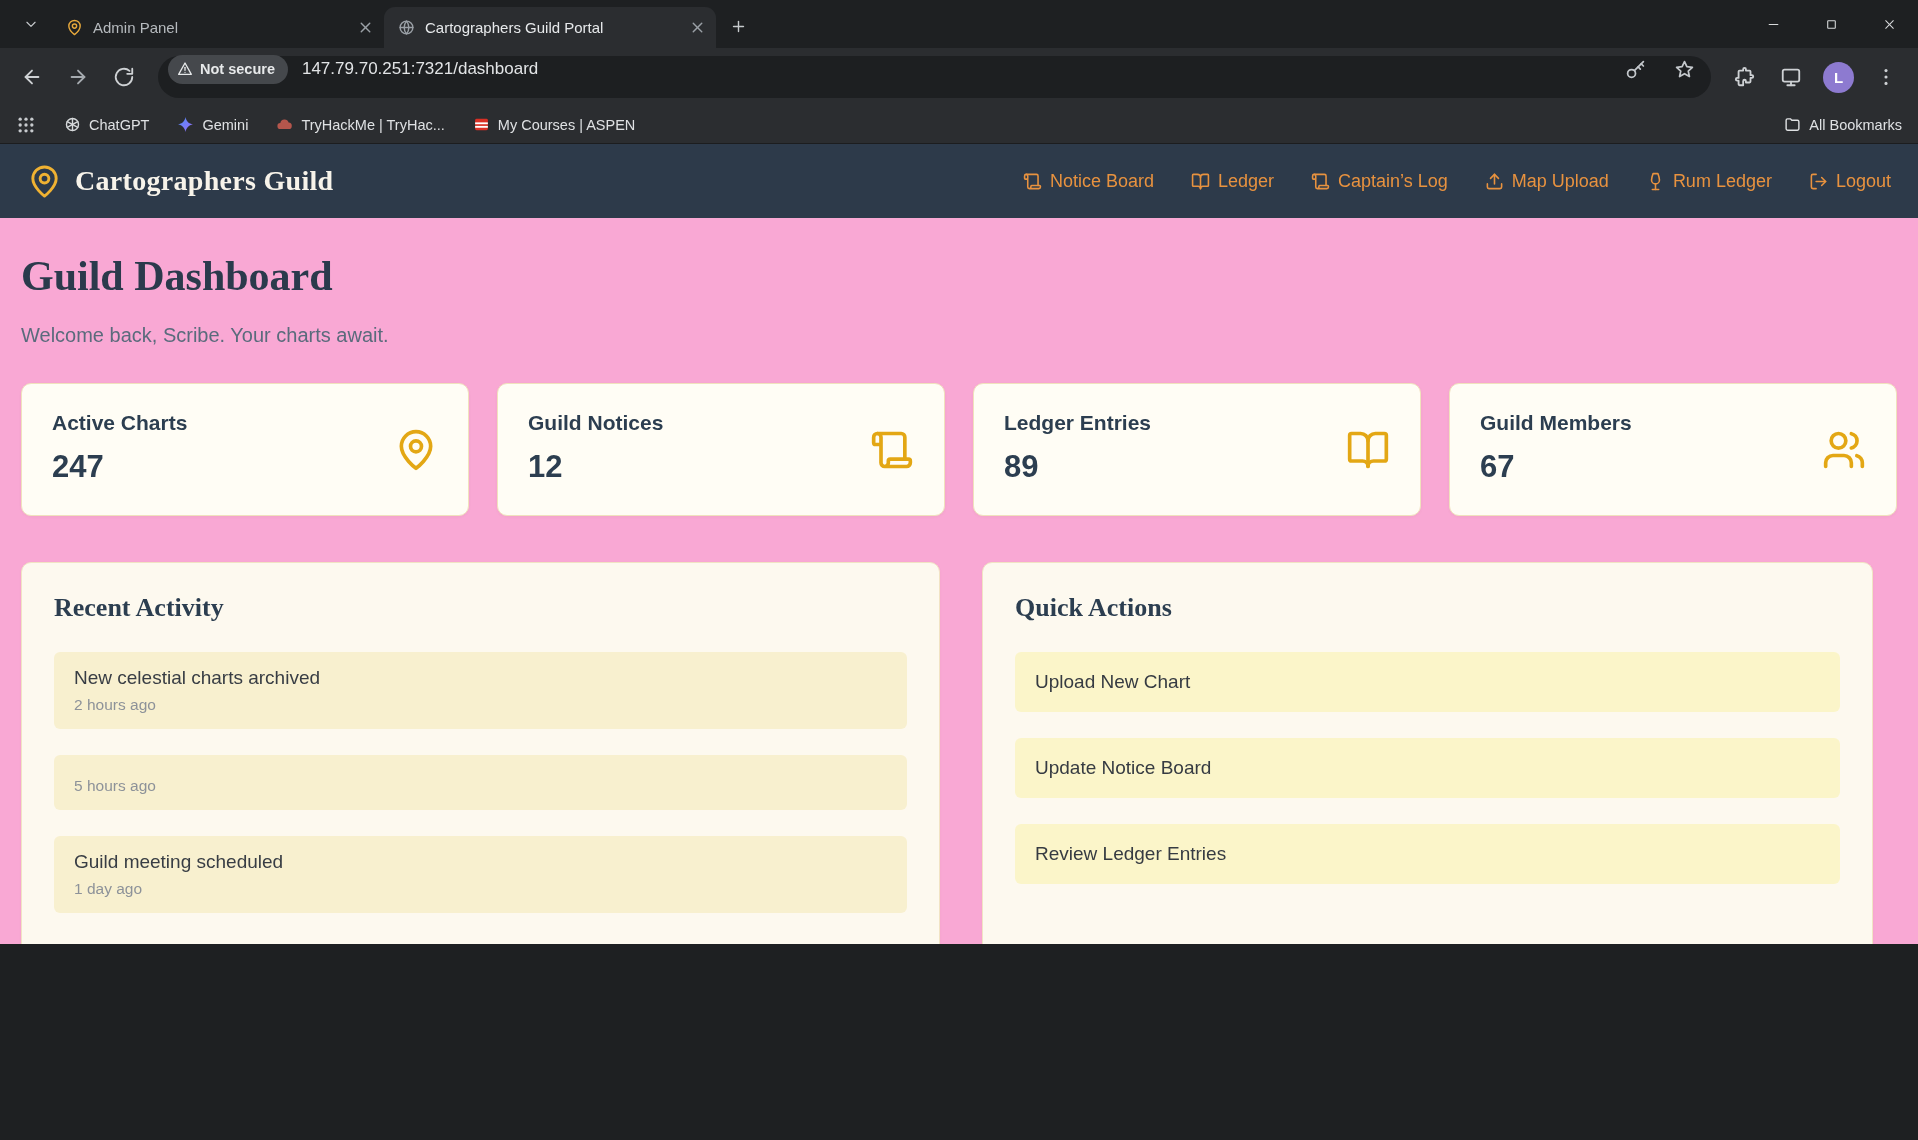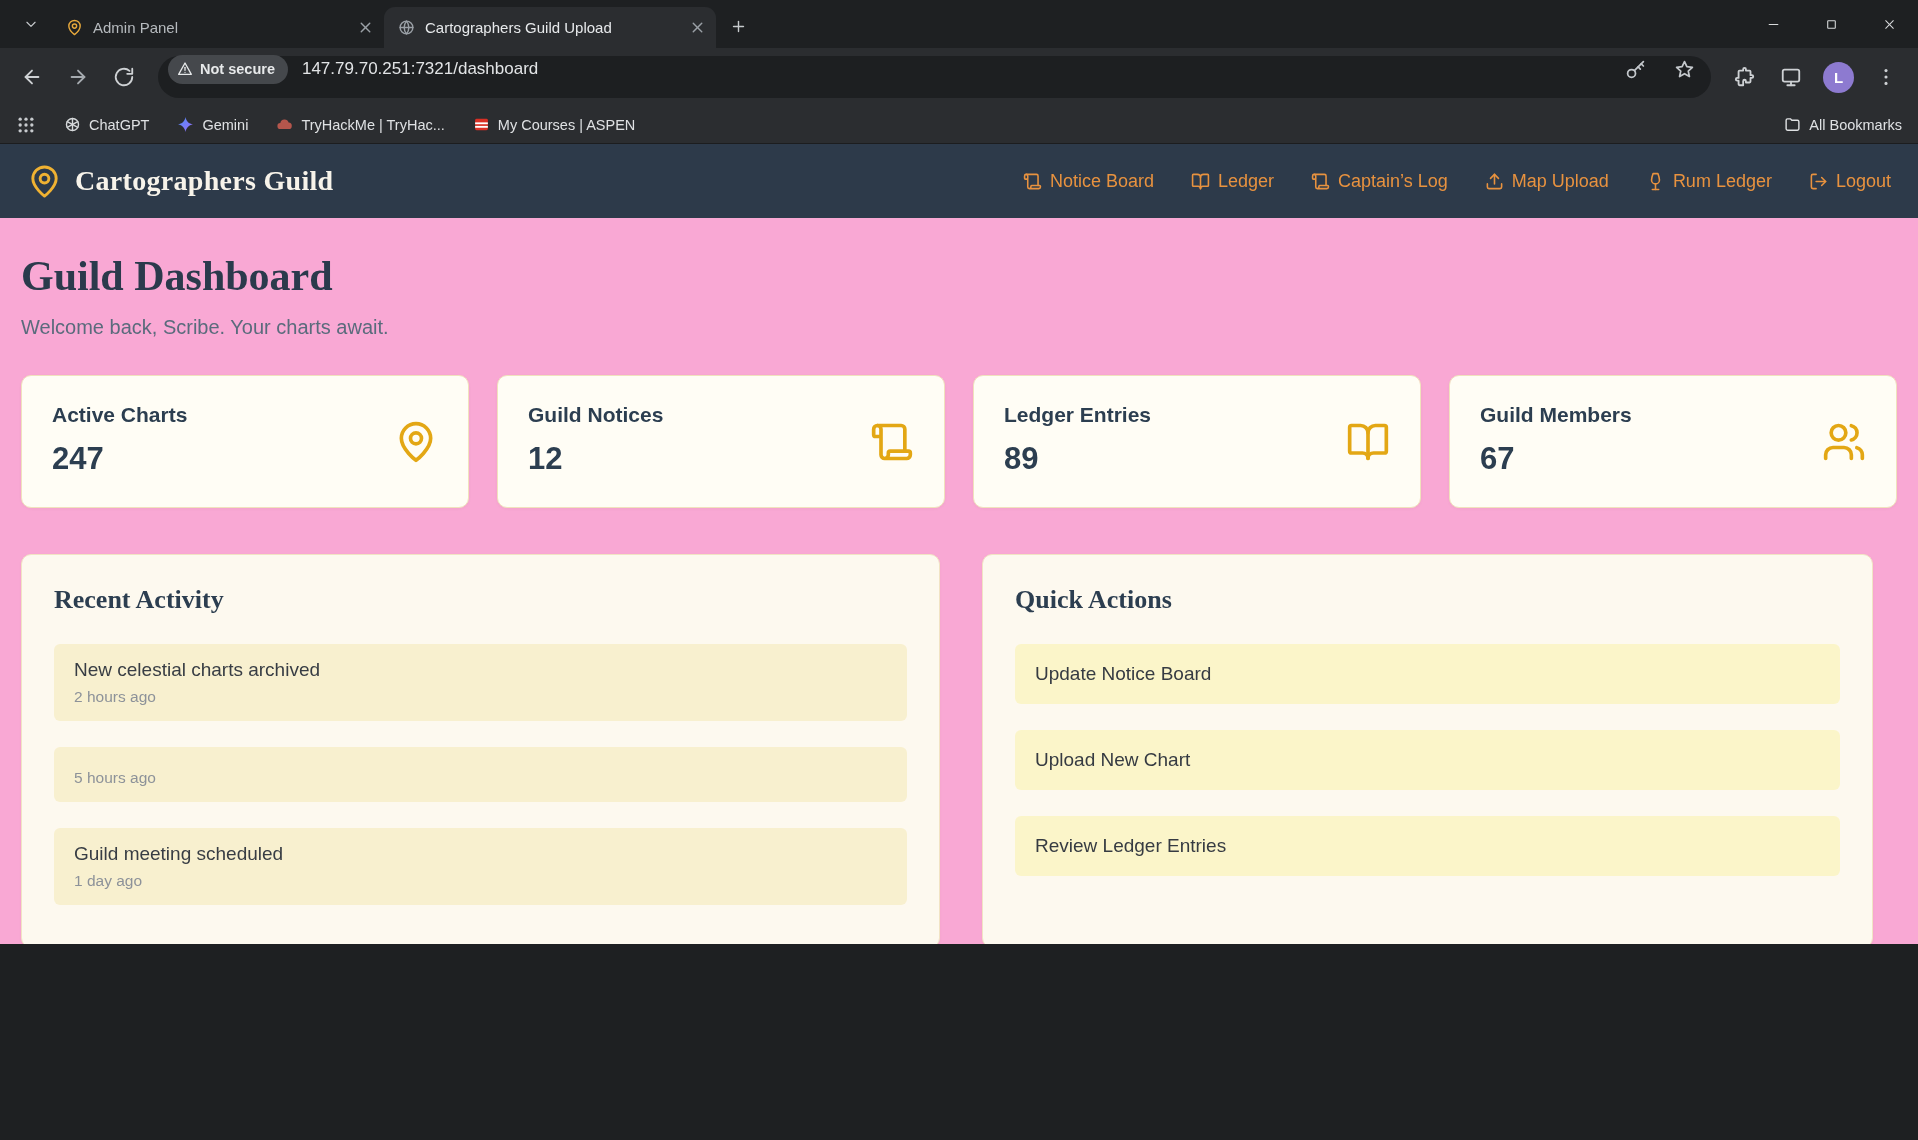--- a/index.html
+++ b/index.html
@@ -49,21 +49,21 @@
   .page { flex: 1; display: flex; flex-direction: column; background: #f9a8d4; overflow: hidden; }
   .site-header { height: 74px; background: #2d3a4a; display: flex; align-items: center; padding: 0 27px; flex: none; }
   .logo { width: 35px; height: 35px; color: #f0b232; flex: none; }
   .brand { font-family: "Liberation Serif", "DejaVu Serif", serif; font-weight: 700; font-size: 28px; color: #f7f3ea; margin-left: 13px; letter-spacing: .3px; }
   .nav { margin-left: auto; display: flex; align-items: center; gap: 37px; }
   .nav a { display: flex; align-items: center; gap: 8px; color: #e8923f; font-size: 18px; text-decoration: none; white-space: nowrap; }
   .nico { width: 19px; height: 19px; flex: none; }
 
   main { flex: 1; padding: 0 21px; }
   h1 { font-family: "Liberation Serif", "DejaVu Serif", serif; font-size: 42px; font-weight: 700; color: #2b3a4c; margin-top: 34px; }
-  .welcome { margin-top: 16px; font-size: 20px; color: #5a6b7c; }
+  .welcome { margin-top: 24px; font-size: 20px; color: #5a6b7c; }
 
   .stats { margin-top: 36px; display: grid; grid-template-columns: repeat(4, 1fr); gap: 28px; }
   .card { position: relative; background: #fffdf5; border: 1px solid #f0e2bd; border-radius: 10px; padding: 27px 30px 30px; box-shadow: 0 1px 3px rgba(120,100,40,.06); }
   .clabel { font-size: 21px; font-weight: 700; color: #2c3e50; }
   .cvalue { font-size: 31px; font-weight: 800; color: #2c3e50; margin-top: 14px; }
   .cicon { position: absolute; right: 30px; top: 50%; transform: translateY(-50%); width: 44px; height: 44px; color: #e3a714; }
 
   .panels { margin-top: 46px; display: grid; grid-template-columns: 919px 891px; gap: 42px; align-items: stretch; }
   .panel { background: #fdf9ef; border: 1px solid #f1e4c4; border-radius: 10px; padding: 30px 32px 42px; box-shadow: 0 1px 3px rgba(120,100,40,.05); }
   .panel h2 { font-family: "Liberation Serif", "DejaVu Serif", serif; font-size: 26px; font-weight: 700; color: #2c3e50; }
@@ -107,21 +107,21 @@
     </div>
 
     <div class="tab active">
       <span class="fav globe">
           <svg class="ic" viewBox="0 0 24 24">
             <circle cx="12" cy="12" r="9"></circle>
             <path d="M3 12h18"></path>
             <path d="M12 3a14 14 0 0 1 0 18 14 14 0 0 1 0-18z"></path>
           </svg>
         </span>
-      <span class="ttl">Cartographers Guild Upload</span>
+      <span class="ttl">Cartographers Guild Portal</span>
       <span class="tclose">
           <svg class="ic" viewBox="0 0 24 24">
             <path d="M6 6l12 12"></path>
             <path d="M18 6 6 18"></path>
           </svg>
         </span>
     </div>
 
     <div class="newtab">
         <span>
@@ -446,22 +446,22 @@
             <div class="atime">5 hours ago</div>
           </div>
           <div class="act">
             <div class="atext">Guild meeting scheduled</div>
             <div class="atime">1 day ago</div>
           </div>
         </div>
 
         <div class="panel">
           <h2>Quick Actions</h2>
+          <div class="qa">Upload New Chart</div>
           <div class="qa">Update Notice Board</div>
-          <div class="qa">Upload New Chart</div>
           <div class="qa">Review Ledger Entries</div>
         </div>
       </section>
     </main>
 
     <footer class="site-footer"></footer>
   </div>
 </div>
 
 </body></html>

